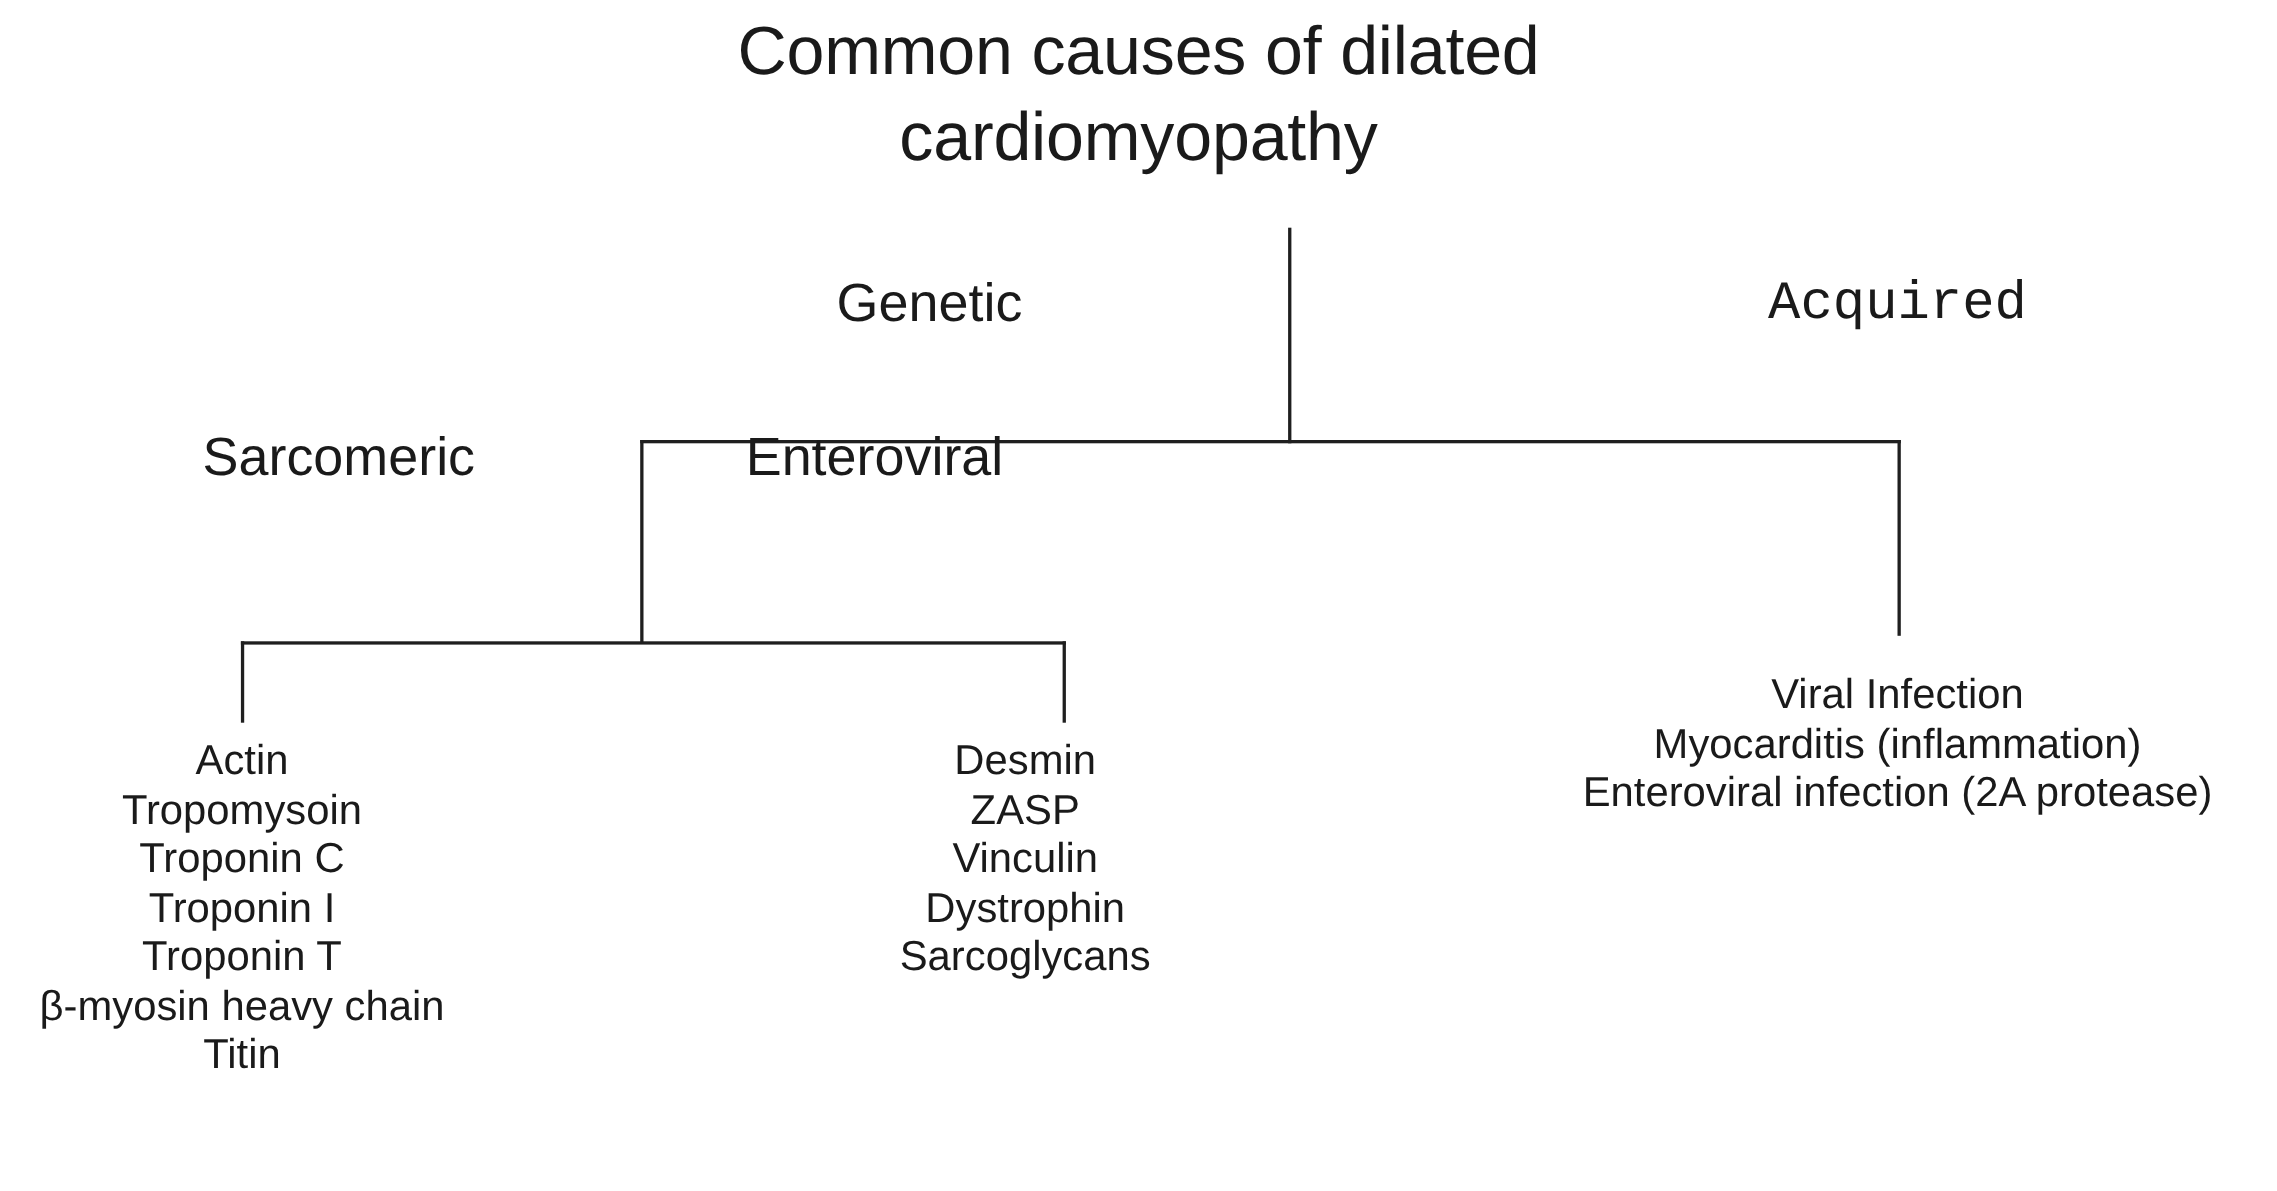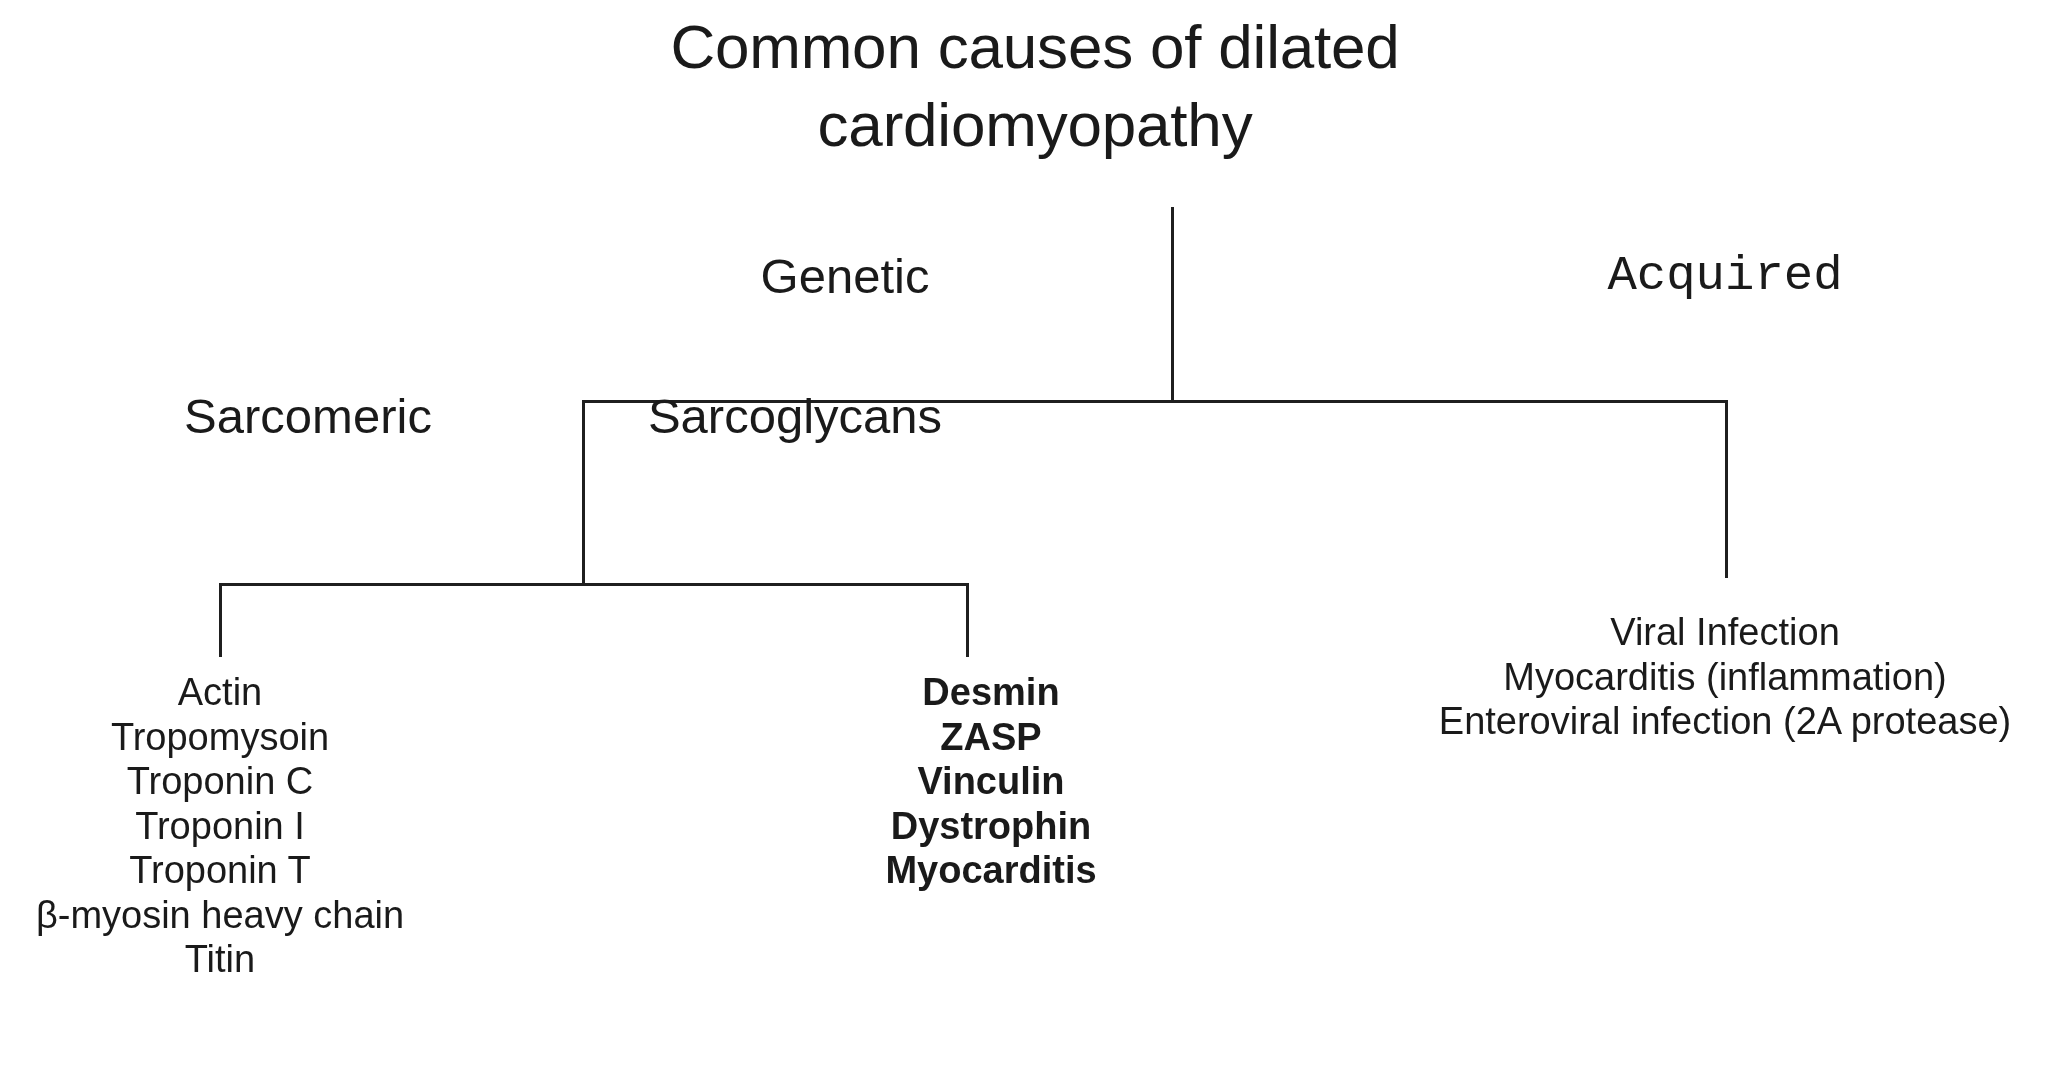--- a/index.html
+++ b/index.html
@@ -59,21 +59,21 @@
     font-size: 38px;
     line-height: 44.5px;
     font-weight: 400;
     color: #1a1a1a;
   }
   .leaf-list .leaf {
     display: block;
     white-space: nowrap;
   }
   .list-sarcomeric   { left: -80px;  width: 600px;  top: 670px; }
-  .list-cytoskeletal { left: 691px;  width: 600px;  top: 670px; font-weight: bold; }
+  .list-cytoskeletal { left: 632px;  width: 600px;  top: 670px; }
   .list-acquired     { left: 1285px; width: 880px;  top: 610px; }
 
   
   .line {
     position: absolute;
     background: #1f1f1f;
   }
   .vline { width: 3px; }
   .hline { height: 3px; }
 
@@ -106,38 +106,38 @@
   <div class="line vline drop-genetic"></div>
   <div class="line vline drop-acquired"></div>
   <div class="line hline bar-second"></div>
   <div class="line vline drop-sarcomeric"></div>
   <div class="line vline drop-cytoskeletal"></div>
 
   <div class="node branch-label label-genetic">Genetic</div>
   <div class="node branch-label label-acquired">Acquired</div>
 
   <div class="node branch-label label-sarcomeric">Sarcomeric</div>
-  <div class="node branch-label label-cytoskeletal">Sarcoglycans</div>
+  <div class="node branch-label label-cytoskeletal">Enteroviral</div>
 
   <div class="leaf-list list-sarcomeric">
       <span class="leaf">Actin</span>
       <span class="leaf">Tropomysoin</span>
       <span class="leaf">Troponin C</span>
       <span class="leaf">Troponin I</span>
       <span class="leaf">Troponin T</span>
       <span class="leaf">β-myosin heavy chain</span>
       <span class="leaf">Titin</span>
     </div>
 
   <div class="leaf-list list-cytoskeletal">
       <span class="leaf">Desmin</span>
       <span class="leaf">ZASP</span>
       <span class="leaf">Vinculin</span>
       <span class="leaf">Dystrophin</span>
-      <span class="leaf">Myocarditis</span>
+      <span class="leaf">Sarcoglycans</span>
     </div>
 
   <div class="leaf-list list-acquired">
       <span class="leaf">Viral Infection</span>
       <span class="leaf">Myocarditis (inflammation)</span>
       <span class="leaf">Enteroviral infection (2A protease)</span>
     </div>
 
 </div>
 

